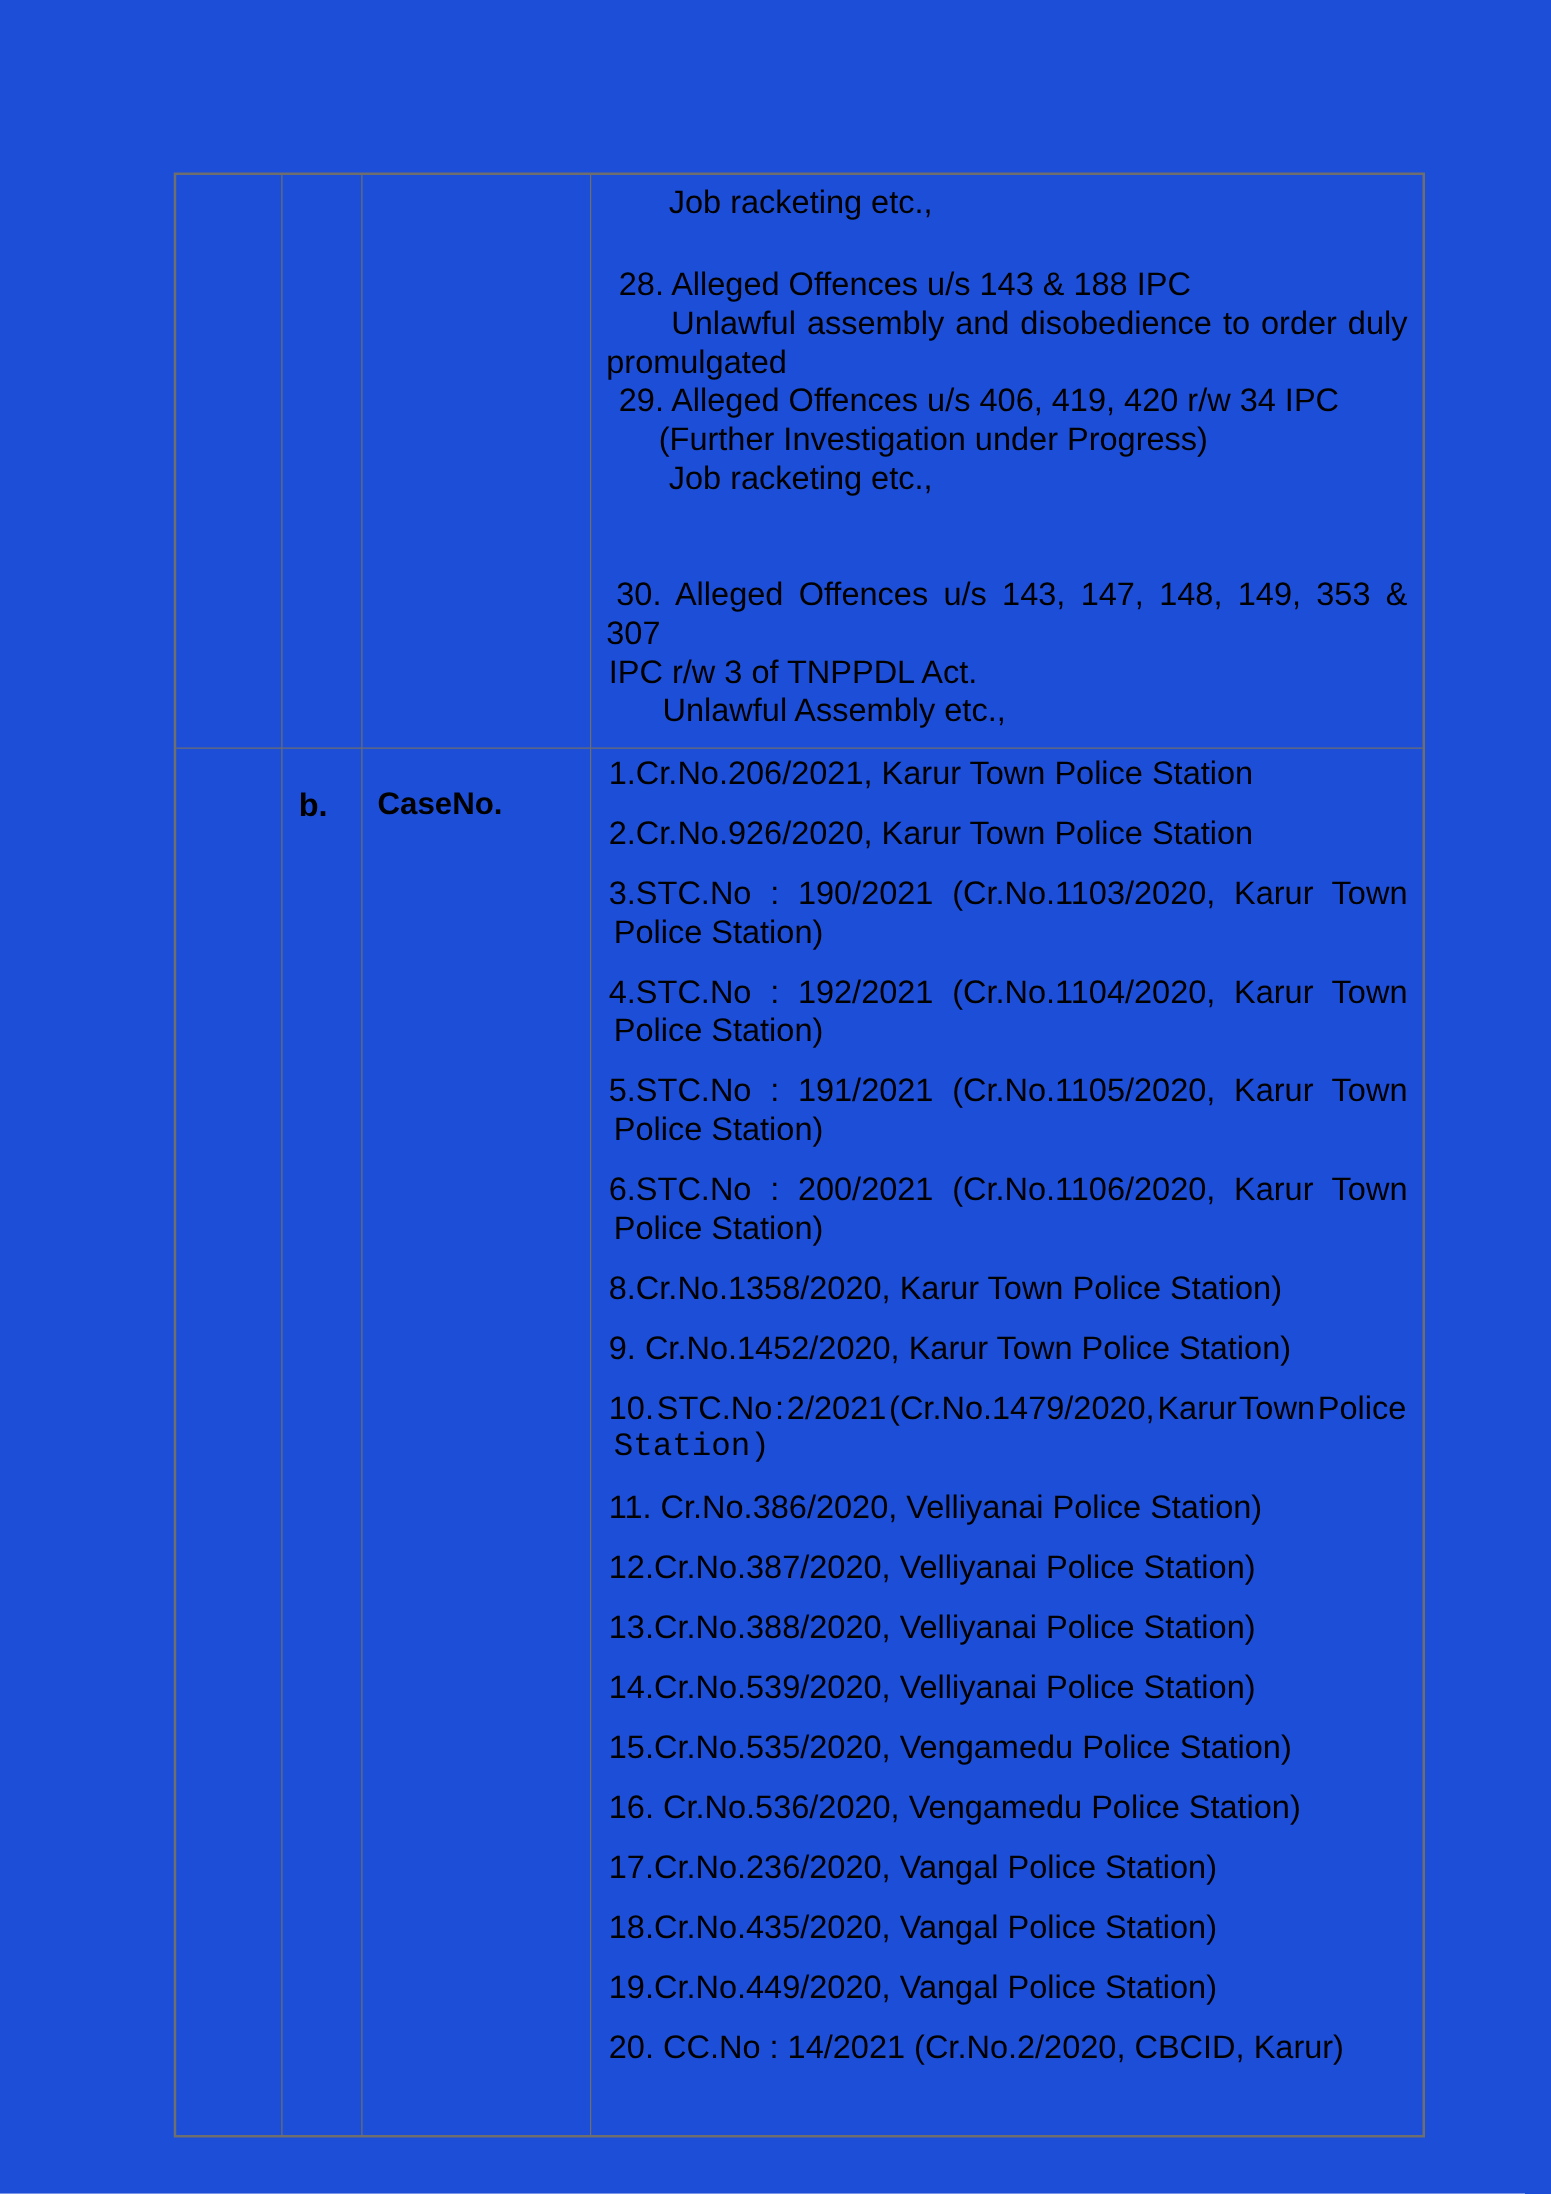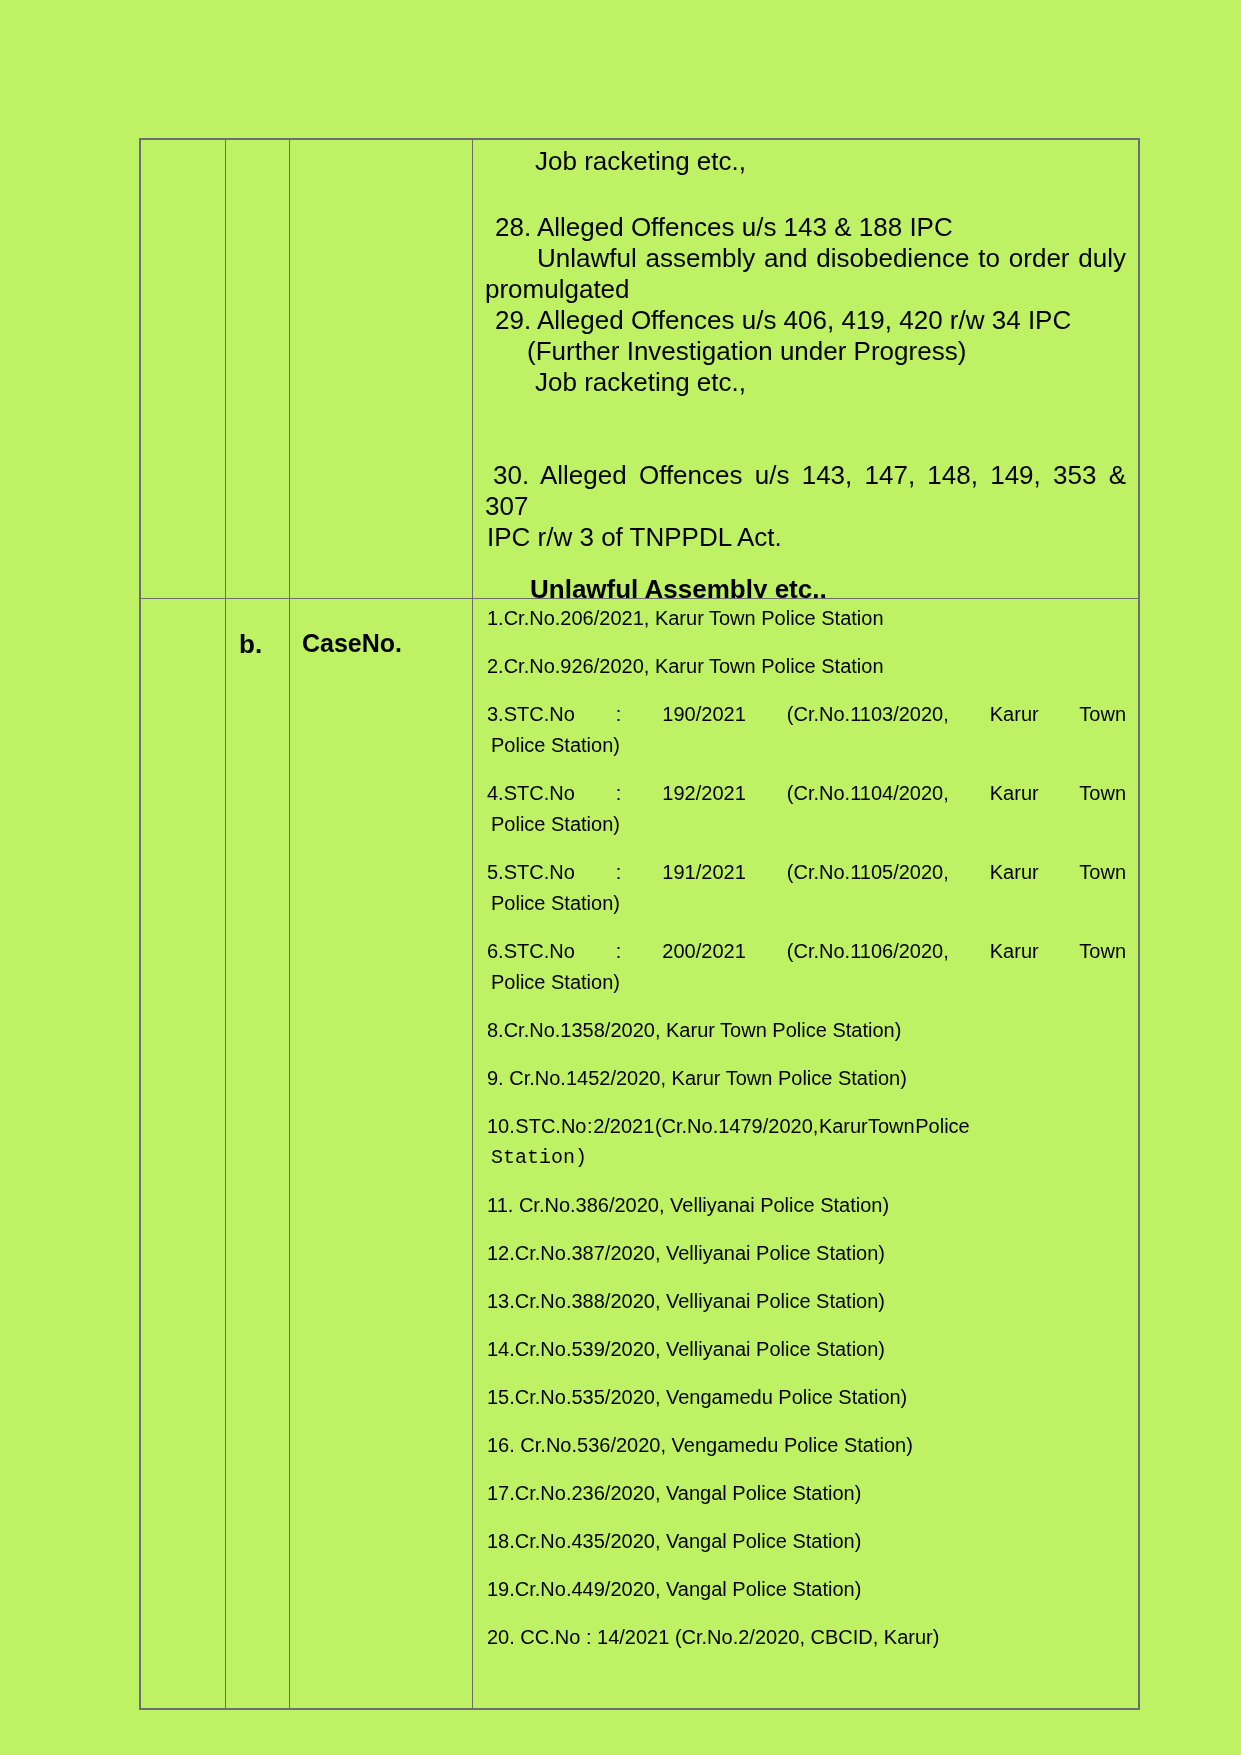--- a/index.html
+++ b/index.html
@@ -4,21 +4,21 @@
 <style>
   html, body {
     margin: 0;
     padding: 0;
     background: #ffffff;
   }
   #page {
     position: relative;
     width: 1241px;
     height: 1755px;
-    background: #bef264;
+    background: #1d4ed8;
     font-family: "Liberation Sans", "DejaVu Sans", sans-serif;
     color: #000000;
     overflow: hidden;
   }
   #doc-table {
     position: absolute;
     left: 139px;
     top: 138px;
     width: 1001px;
     height: 1572px;
@@ -58,21 +58,21 @@
     font-weight: bold;
   }
   .caption-cell {
     padding-top: 30px;
     padding-left: 12px;
     font-size: 25px;
     font-weight: bold;
   }
   .case-list-cell {
     padding: 4px 12px 0 14px;
-    font-size: 20px;
+    font-size: 26px;
   }
   .case { margin-bottom: 17px; }
   .cline {
     line-height: 31px;
     white-space: nowrap;
   }
   .cline.just {
     white-space: normal;
     text-align: justify;
     text-align-last: justify;
@@ -91,21 +91,21 @@
     <div class="cell h-border offences-cell">
         <div class="tline" style="text-indent: 50px;">Job racketing etc.,</div>
         <div class="tline" style="text-indent: 10px; margin-top: 35px;">28. Alleged Offences u/s 143 &amp; 188 IPC</div>
         <div class="tline just" style="text-indent: 52px;">Unlawful assembly and disobedience to order duly</div>
         <div class="tline" style="text-indent: 0px;">promulgated</div>
         <div class="tline" style="text-indent: 10px;">29. Alleged Offences u/s 406, 419, 420 r/w 34 IPC</div>
         <div class="tline" style="text-indent: 42px;">(Further Investigation under Progress)</div>
         <div class="tline" style="text-indent: 50px;">Job racketing etc.,</div>
         <div class="tline just" style="text-indent: 8px; margin-top: 62px;">30. Alleged Offences u/s 143, 147, 148, 149, 353 &amp; 307</div>
         <div class="tline" style="text-indent: 2px;">IPC r/w 3 of TNPPDL Act.</div>
-        <div class="tline" style="text-indent: 45px; margin-top: 21px; font-weight: bold;">Unlawful Assembly etc.,</div>
+        <div class="tline" style="text-indent: 45px; ">Unlawful Assembly etc.,</div>
       </div>
 
     <div class="cell v-border"></div>
     <div class="cell v-border serial-cell">
       <span>b.</span>
     </div>
     <div class="cell v-border caption-cell">
       <span>CaseNo.</span>
     </div>
     <div class="cell case-list-cell">

